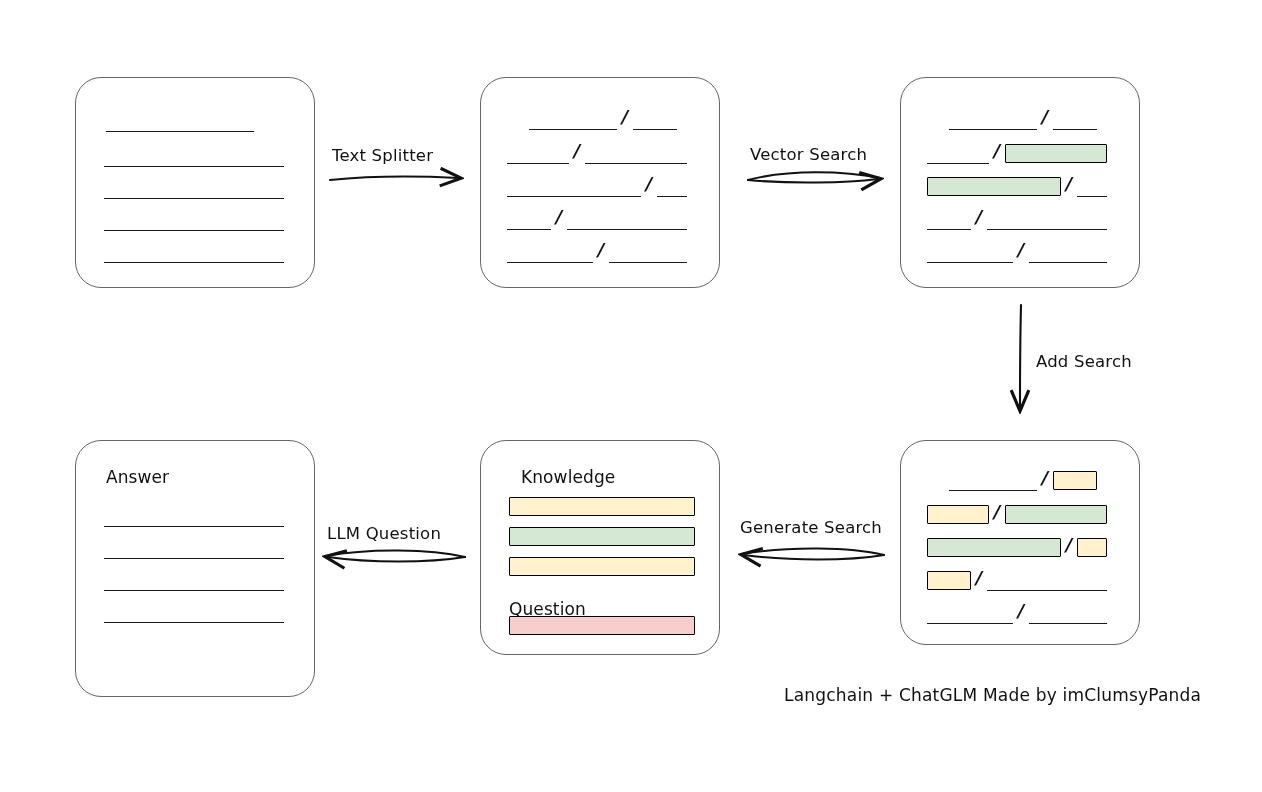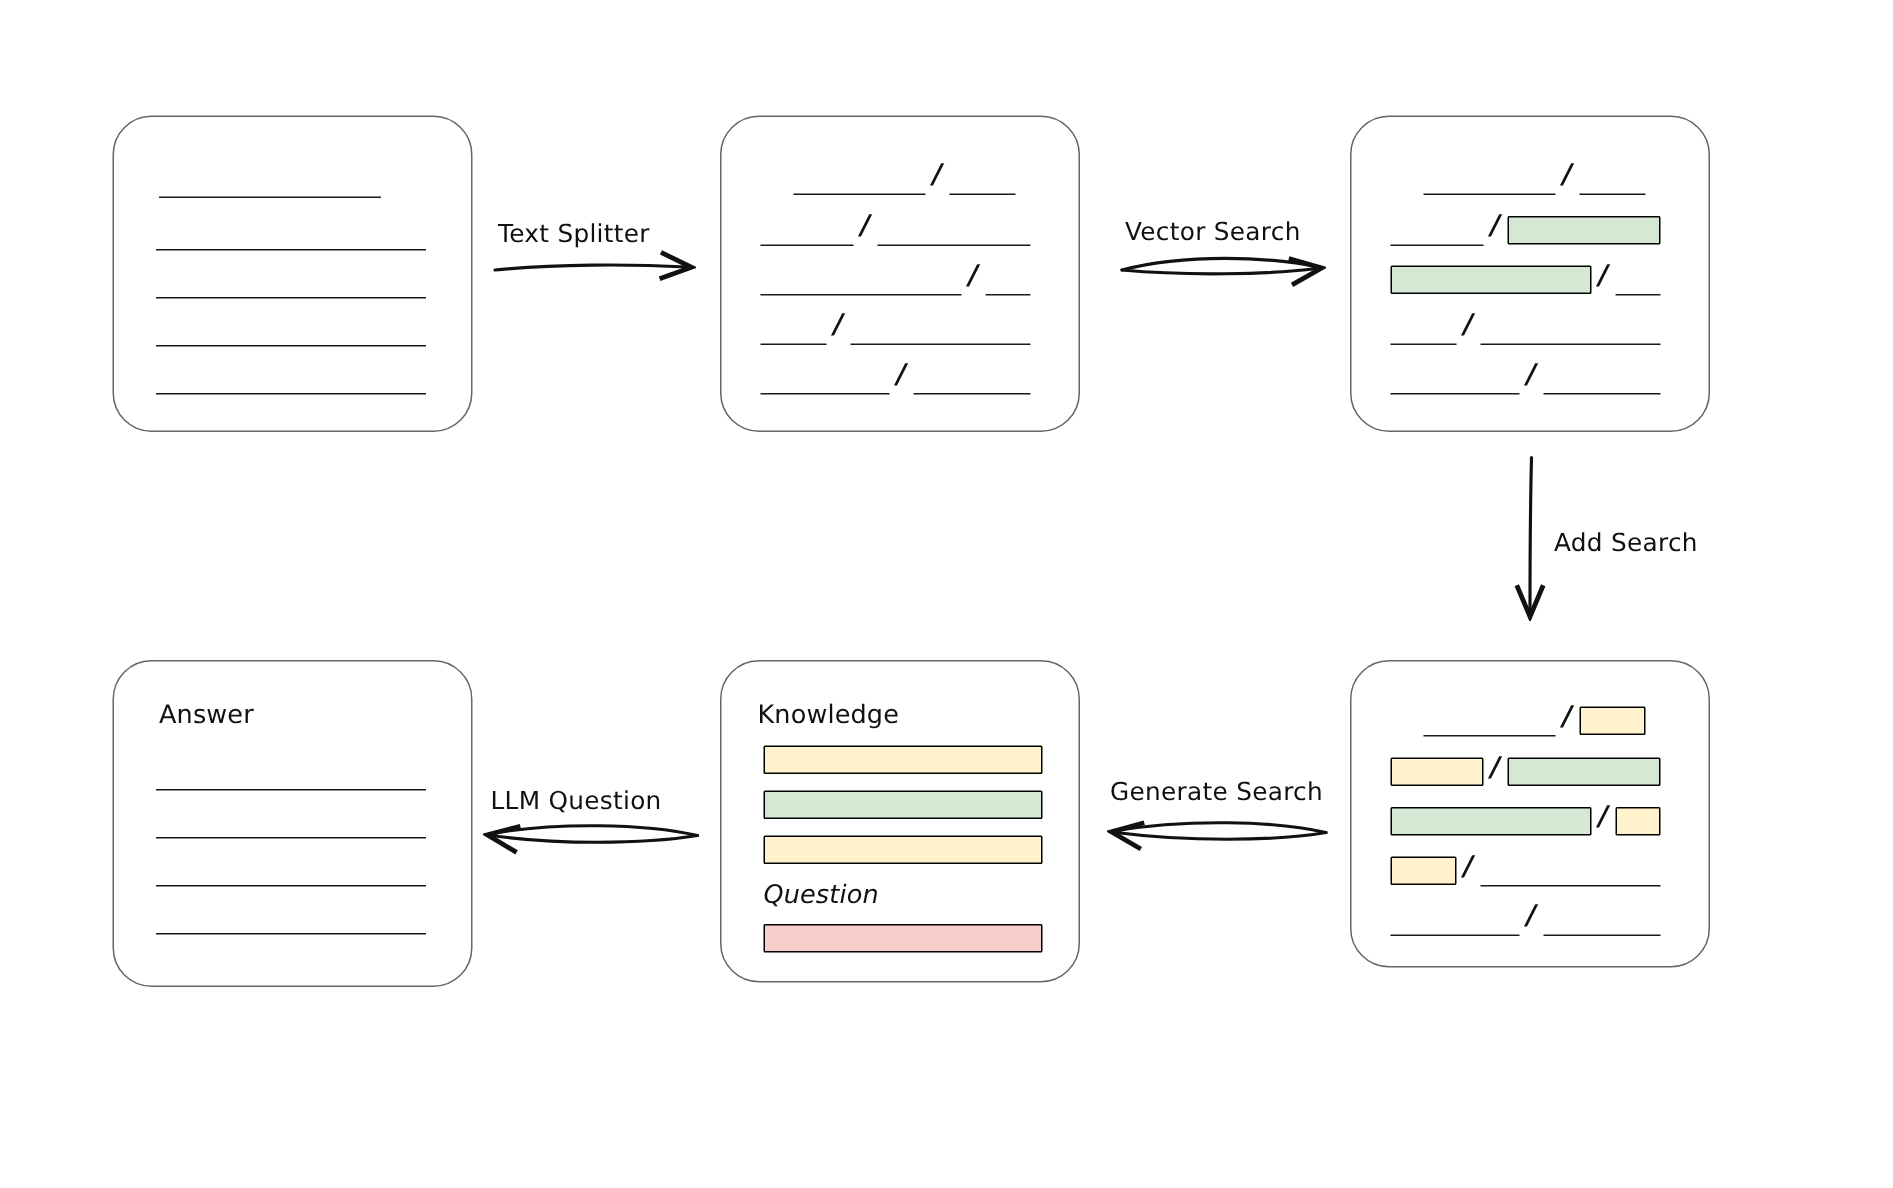--- a/index.html
+++ b/index.html
@@ -272,52 +272,53 @@
       <div class="line-row" style="top:161px; padding-left:26px;">
         <span class="seg rule" style="width:86px;"></span>
         <span class="slash">/</span>
         <span class="seg rule" style="width:78px;"></span>
       </div>
     </div>
   </div>
 
   <div class="doc-box" style="left:480px; top:440px; width:240px; height:215px;">
     <div class="box-inner">
-      <div class="box-heading" style="left:24px; top:26px;">Knowledge</div>
+      <div class="box-heading" style="left:40px; top:26px;">Knowledge</div>
 
       <div class="line-row" style="top:54px; padding-left:28px;">
         <span class="seg chip chip-yellow" style="width:186px;"></span>
       </div>
       <div class="line-row" style="top:84px; padding-left:28px;">
         <span class="seg chip chip-green" style="width:186px;"></span>
       </div>
       <div class="line-row" style="top:114px; padding-left:28px;">
         <span class="seg chip chip-yellow" style="width:186px;"></span>
       </div>
 
-      <div class="box-heading" style="left:28px; top:146px;font-style:italic;">Question</div>
+      <div class="box-heading" style="left:28px; top:158px;">Question</div>
 
       <div class="line-row" style="top:173px; padding-left:28px;">
         <span class="seg chip chip-red" style="width:186px;"></span>
       </div>
     </div>
   </div>
 
-  <div class="doc-box" style="left:75px; top:440px; width:240px; height:218px;text-align:center;">
+  <div class="doc-box" style="left:75px; top:440px; width:240px; height:257px;text-align:center;">
     <div class="box-inner">
       <div class="box-heading" style="left:30px; top:26px;">Answer</div>
       <div class="line-row" style="top:64px; padding-left:28px;">
         <span class="seg rule" style="width:180px;"></span>
       </div>
       <div class="line-row" style="top:96px; padding-left:28px;">
         <span class="seg rule" style="width:180px;"></span>
       </div>
       <div class="line-row" style="top:128px; padding-left:28px;">
         <span class="seg rule" style="width:180px;"></span>
       </div>
       <div class="line-row" style="top:160px; padding-left:28px;">
         <span class="seg rule" style="width:180px;"></span>
       </div>
     </div>
   </div>
 
+  <div class="caption" style="left:784px; top:685px;">Langchain + ChatGLM Made by imClumsyPanda</div>
 
 </div>
 
 </body></html>

